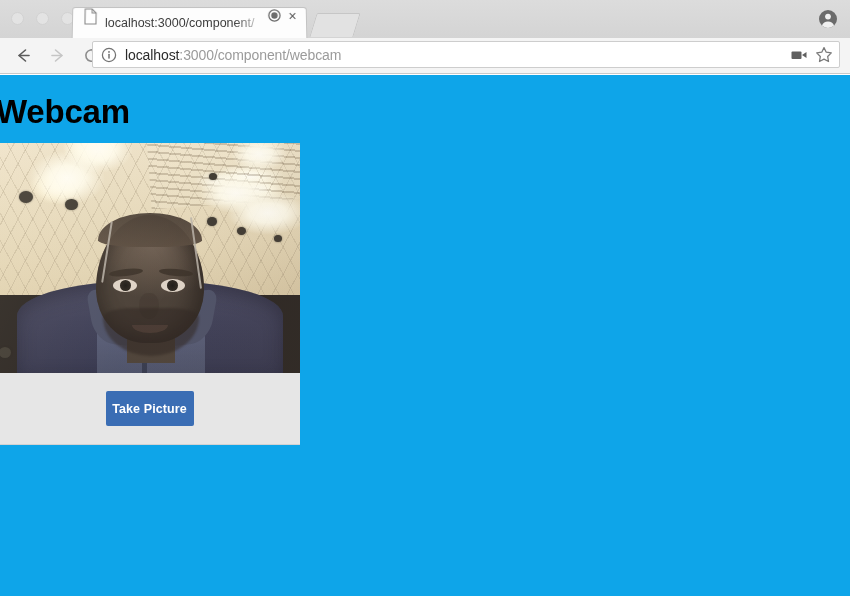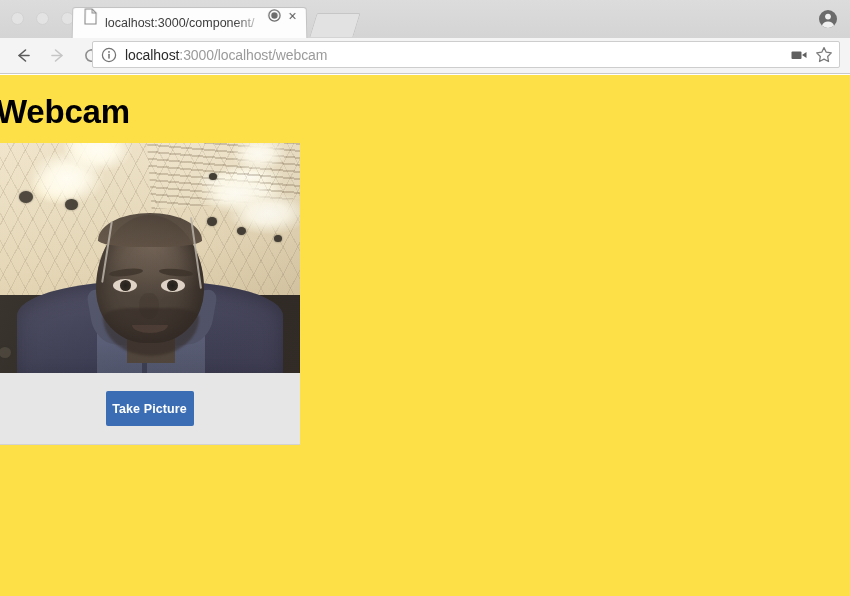--- a/index.html
+++ b/index.html
@@ -116,21 +116,21 @@
     letter-spacing: -0.1px;
   }
   .url-host { color: #2b2b2b; margin-top: 25px; }
   .omni-cam { flex: 0 0 auto; width: 20px; height: 16px; margin-right: 6px; color: #606060; }
   .omni-star { flex: 0 0 auto; width: 18px; height: 18px; color: #7a7a7a; }
 
   
   .page {
     position: absolute; left: 0; top: 75px;
     width: 850px; height: 521px;
-    background: #fde047;
+    background: #0ea5e9;
     overflow: hidden;
   }
   .page-title {
     position: absolute; left: -4px; top: 18px;
     margin: 0;
     font-size: 33px;
     font-weight: bold;
     color: #000000;
     letter-spacing: -0.2px;
     line-height: 38px;
@@ -370,21 +370,21 @@
   </div>
 
   <div class="omnibox">
     <span class="info-icon">
       <svg width="16" height="16" viewBox="0 0 16 16">
         <circle cx="8" cy="8" r="6.6" fill="none" stroke="#737373" stroke-width="1.25"></circle>
         <circle cx="8" cy="4.9" r="0.95" fill="#737373"></circle>
         <rect x="7.25" y="6.7" width="1.5" height="5" rx="0.6" fill="#737373"></rect>
       </svg>
     </span>
-    <span class="url-text"><span class="url-host">localhost</span><span>:3000/localhost/webcam</span></span>
+    <span class="url-text"><span class="url-host">localhost</span><span>:3000/component/webcam</span></span>
     <span class="omni-cam">
       <svg width="20" height="16" viewBox="0 0 20 16">
         <rect x="2.5" y="4.5" width="10" height="7.5" rx="1" fill="#606060"></rect>
         <path d="M13 8 L17.5 5 V11 Z" fill="#606060"></path>
       </svg>
     </span>
     <span class="omni-star">
       <svg width="18" height="18" viewBox="0 0 18 18">
         <path d="M9 1.6 l2.26 4.58 5.05 .73 -3.65 3.56 .86 5.03 -4.52 -2.38 -4.52 2.38 .86 -5.03 -3.65 -3.56 5.05 -.73 z" fill="none" stroke="#7a7a7a" stroke-width="1.25" stroke-linejoin="round"></path>
       </svg>

